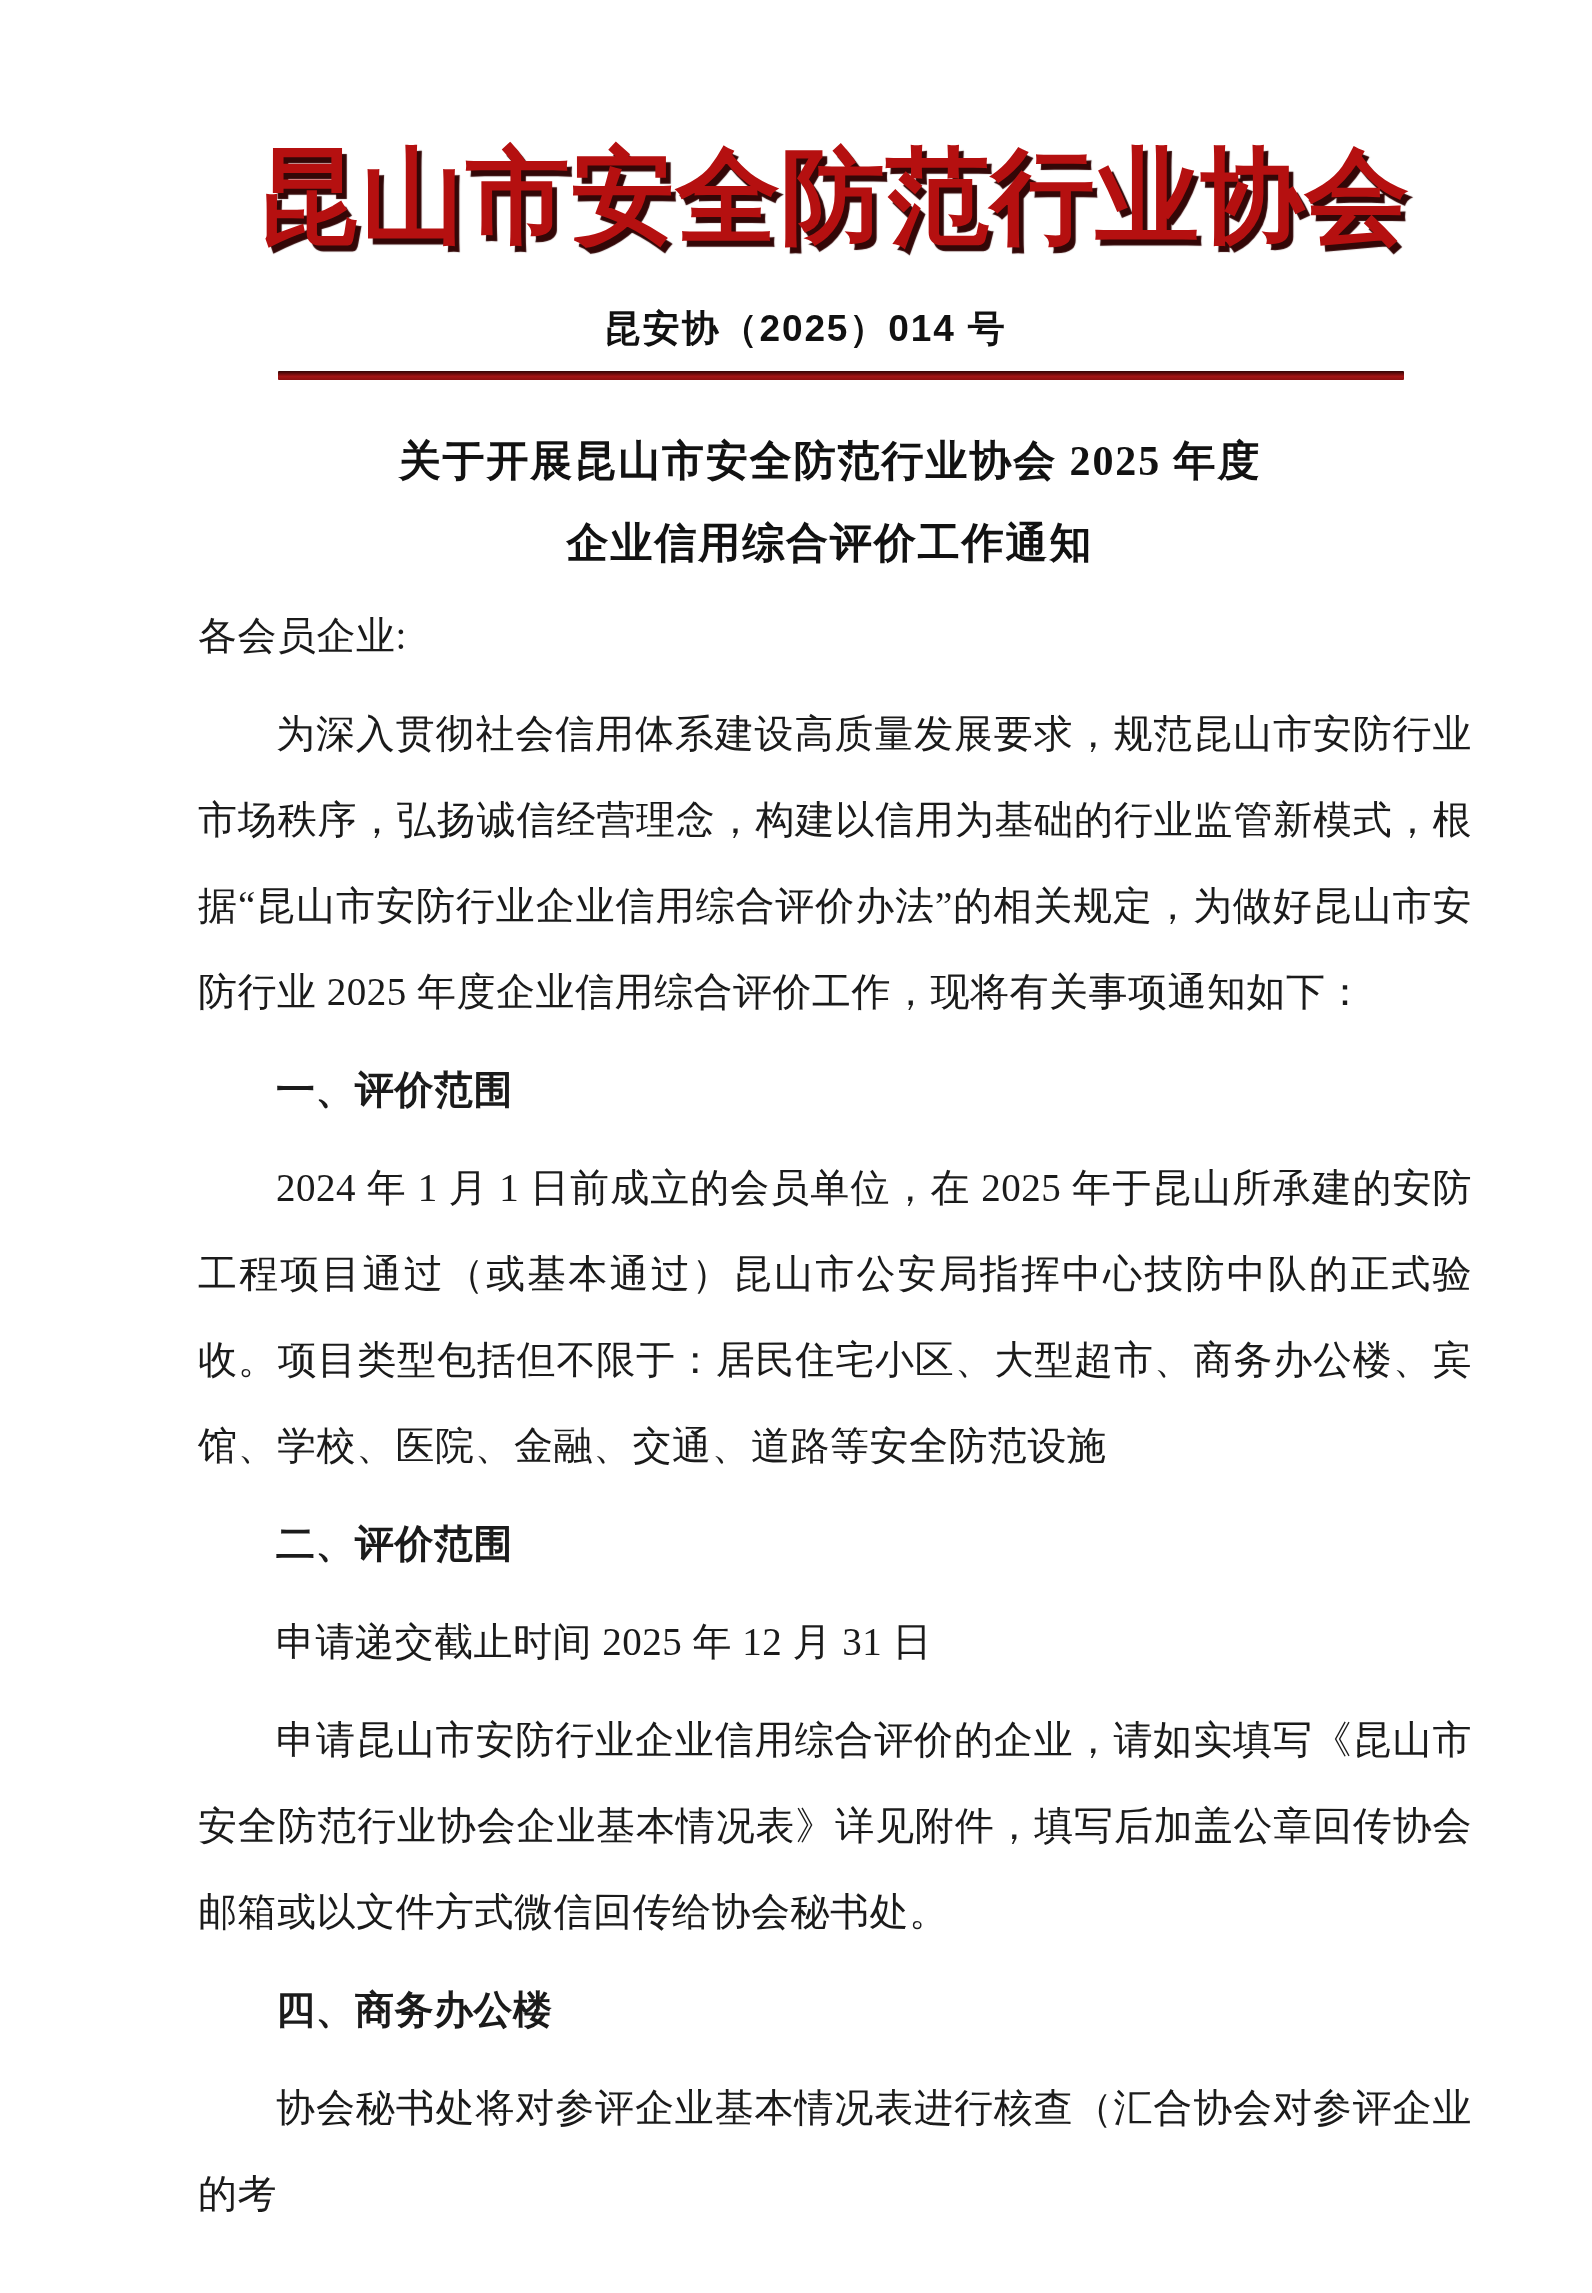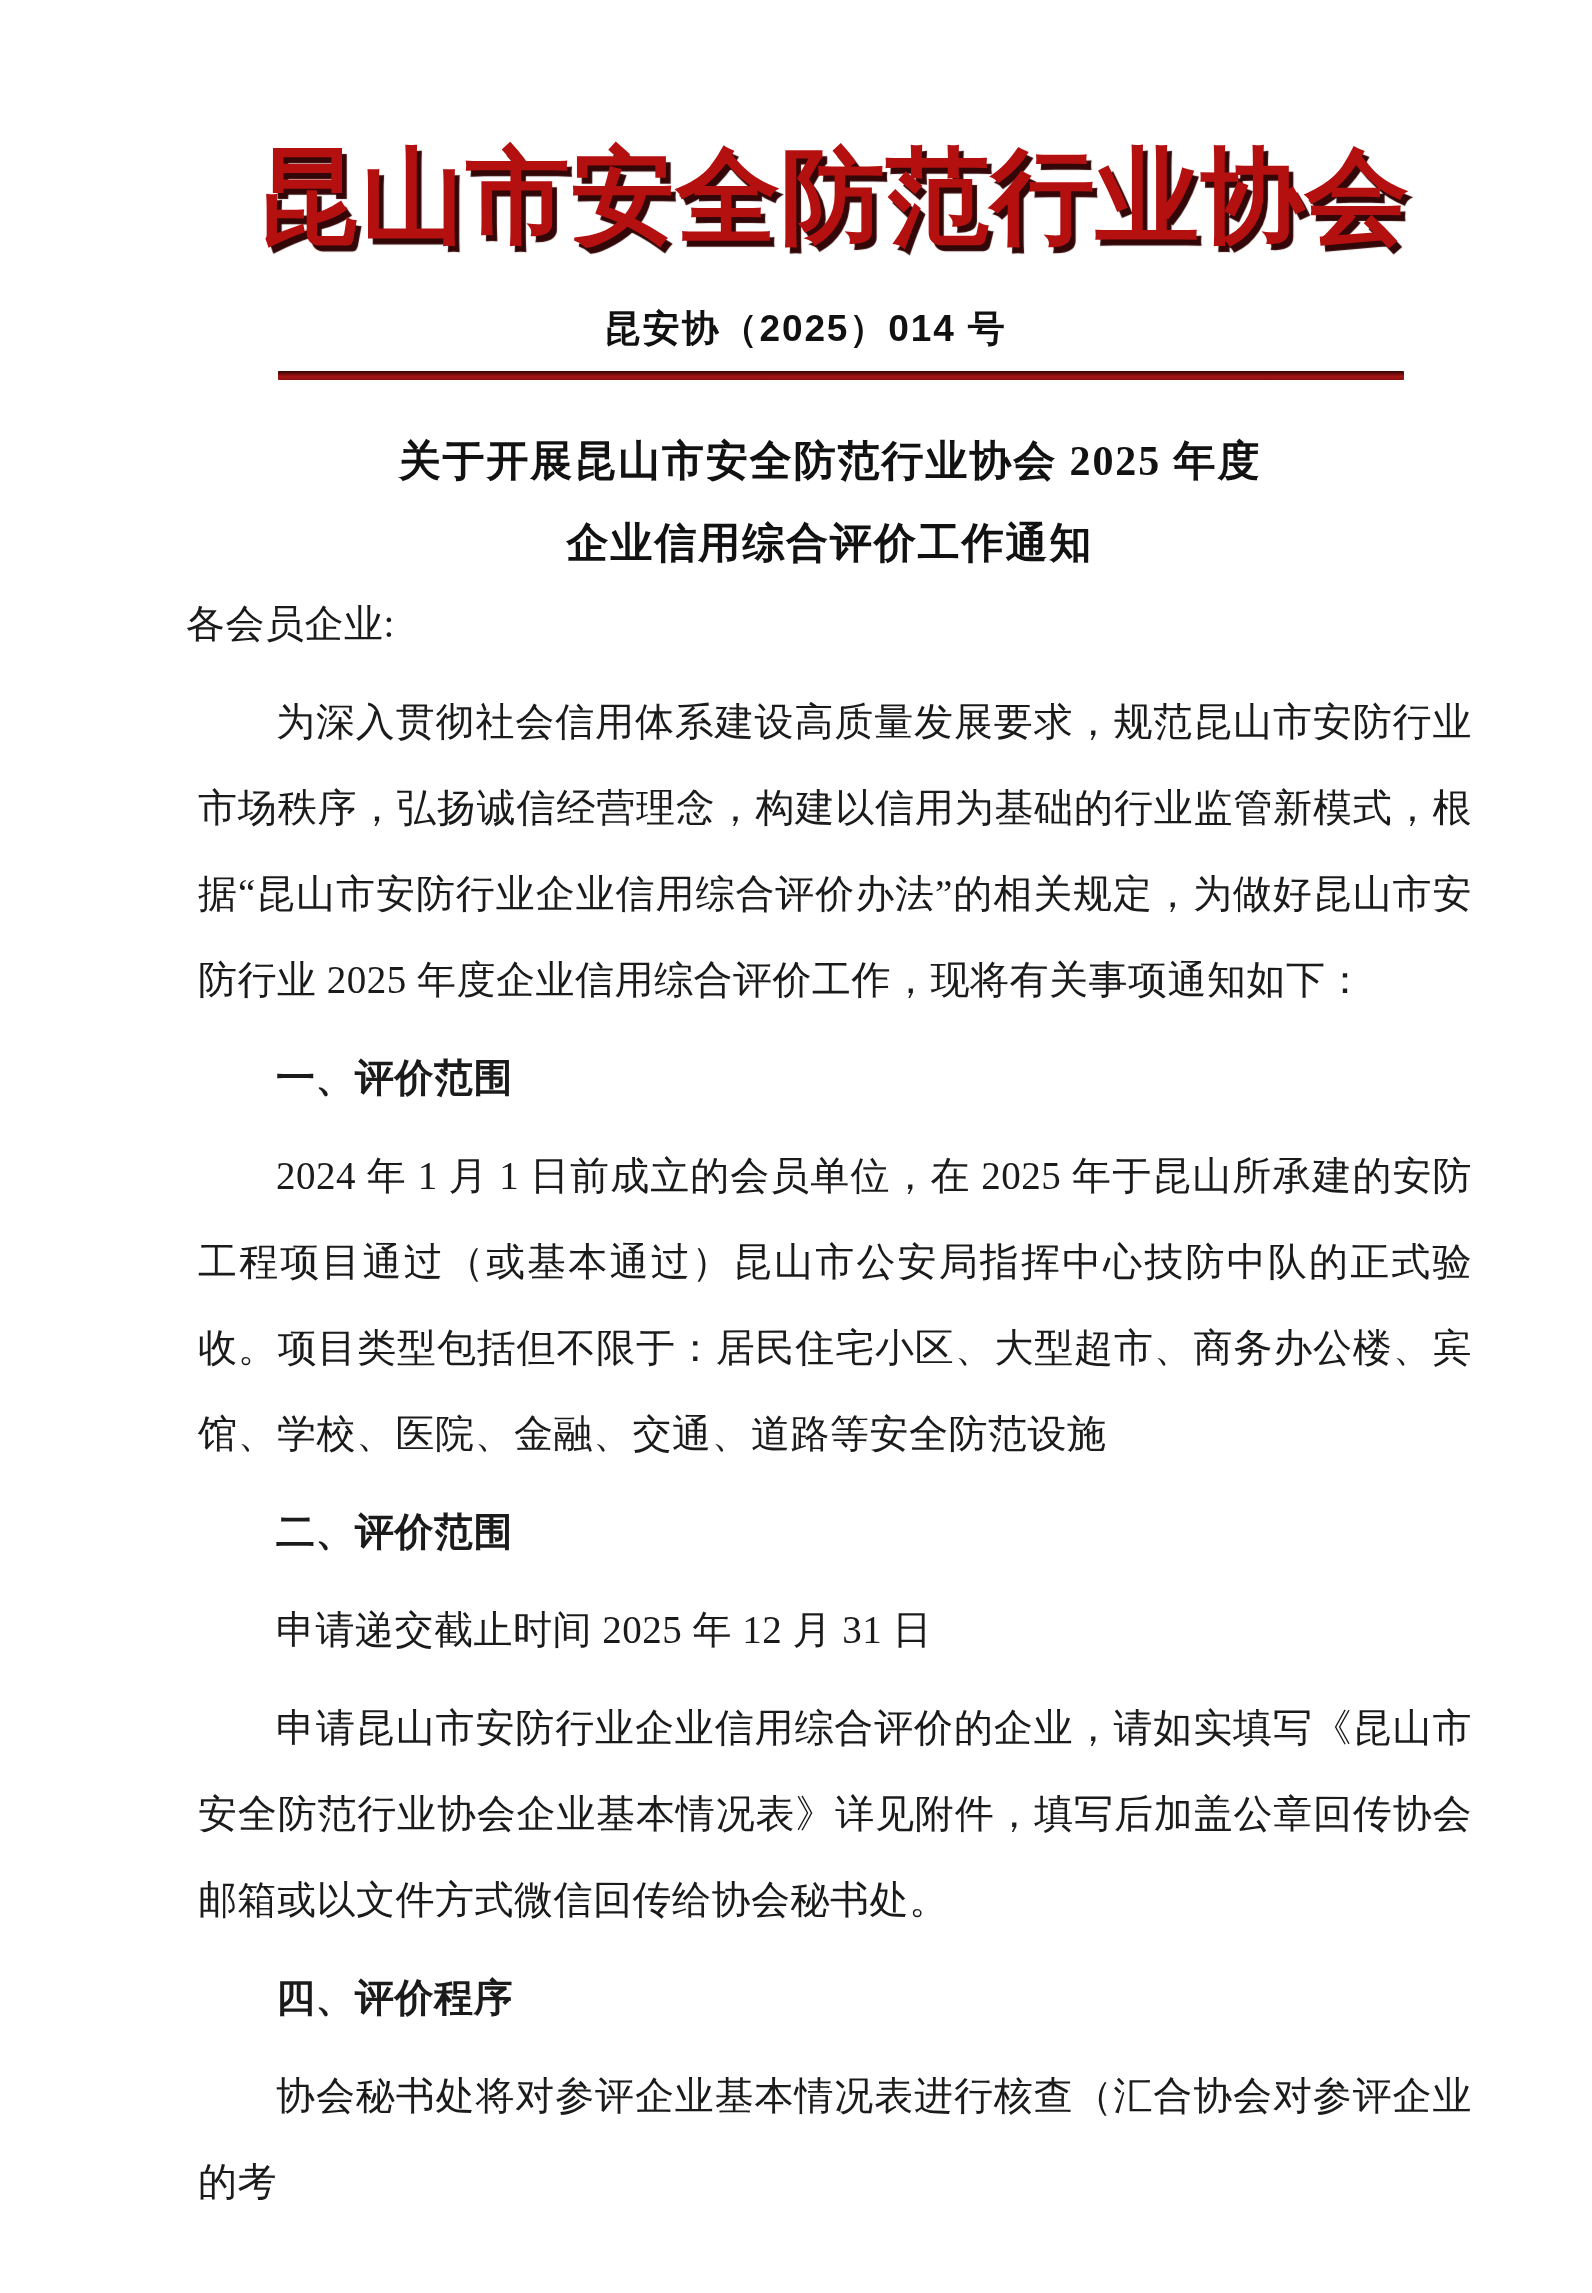--- a/index.html
+++ b/index.html
@@ -79,21 +79,21 @@
     left: 186px;
     width: 1298px;
     font-family: "Liberation Serif", serif;
     font-size: 39px;
     line-height: 86px;
     text-align: justify;
     color: #1b1b1b;
     letter-spacing: 0.5px;
   }
 
-  .salutation { text-indent: 0; margin: 0; }
+  .salutation { text-indent: 0; margin: 12px; }
   .block { margin: 12px; text-indent: 2em; }
   .block.heading { font-weight: 600; }
   .block.subheading { font-weight: 400; }
 </style>
 </head>
 <body>
 
 <div class="page">
 
   <div class="org-title" style="color: rgb(181, 16, 16);">昆山市安全防范行业协会</div>
@@ -109,19 +109,19 @@
 
   <div class="body-text" style="color: rgb(27, 27, 27);">
     <p class="salutation">各会员企业:</p>
     <div>
         <p class="block paragraph">为深入贯彻社会信用体系建设高质量发展要求，规范昆山市安防行业市场秩序，弘扬诚信经营理念，构建以信用为基础的行业监管新模式，根据“昆山市安防行业企业信用综合评价办法”的相关规定，为做好昆山市安防行业 2025 年度企业信用综合评价工作，现将有关事项通知如下：</p>
         <p class="block heading">一、评价范围</p>
         <p class="block paragraph">2024 年 1 月 1 日前成立的会员单位，在 2025 年于昆山所承建的安防工程项目通过（或基本通过）昆山市公安局指挥中心技防中队的正式验收。项目类型包括但不限于：居民住宅小区、大型超市、商务办公楼、宾馆、学校、医院、金融、交通、道路等安全防范设施</p>
         <p class="block heading">二、评价范围</p>
         <p class="block paragraph">申请递交截止时间 2025 年 12 月 31 日</p>
         <p class="block paragraph">申请昆山市安防行业企业信用综合评价的企业，请如实填写《昆山市安全防范行业协会企业基本情况表》详见附件，填写后加盖公章回传协会邮箱或以文件方式微信回传给协会秘书处。</p>
-        <p class="block heading">四、评价程序</p>
+        <p class="block heading">四、商务办公楼</p>
         <p class="block paragraph">协会秘书处将对参评企业基本情况表进行核查（汇合协会对参评企业的考</p>
       </div>
   </div>
 
 </div>
 
 
 </body></html>

